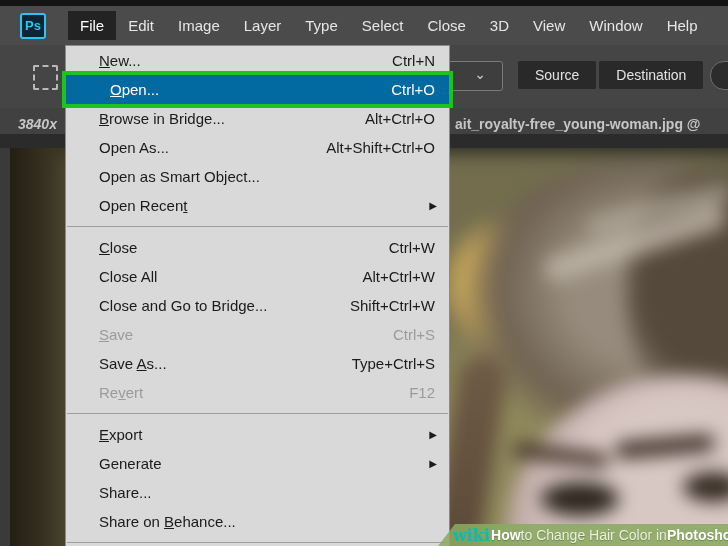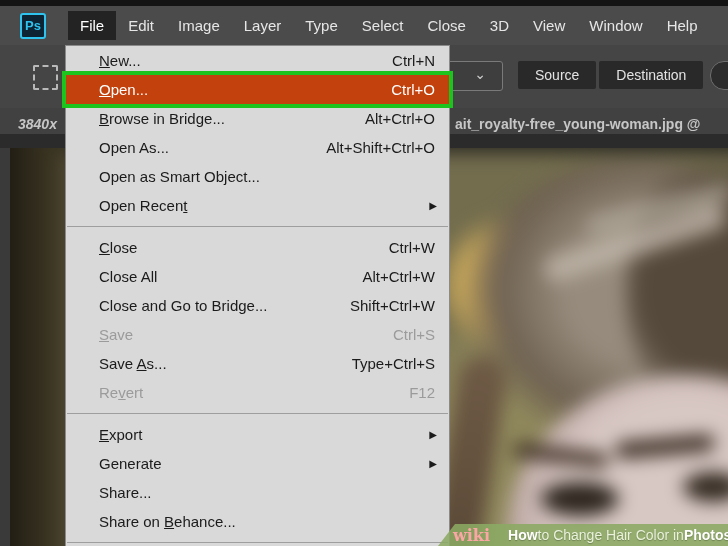--- a/index.html
+++ b/index.html
@@ -70,21 +70,21 @@
   .mrow.disabled { color:#9b9b9b; }
   .mrow.highlighted { background:#0d63c6; color:#ffffff; box-shadow:0 0 0 4px #1ec41e; z-index:5; }
   .msep { height:1px; background:#9e9e9e; margin:6px 1px; }
   u { text-decoration:underline; }
 
   
   .watermark { position:absolute; left:438px; right:0; top:524px; bottom:0; z-index:7;
        background:rgba(139,170,99,.88); clip-path:polygon(17px 0,100% 0,100% 100%,0 100%);
        display:flex; align-items:center; padding-left:15px; white-space:nowrap;
        font-size:14px; text-shadow:0 1px 1px rgba(0,0,0,.25); }
-  .wm-brand { font-family:"DejaVu Serif", serif; font-weight:bold; color:#fca5a5; font-size:16px; margin-right:18px;
+  .wm-brand { font-family:"DejaVu Serif", serif; font-weight:bold; color:#14b8a6; font-size:16px; margin-right:1px;
        text-shadow:none; }
   .wm-bold { font-weight:bold; color:#ffffff; }
   .wm-mid { color:#eaf2dc; }
 </style>
 </head>
 <body>
 
 <div class="screen">
 
   <div class="photo">
@@ -140,21 +140,21 @@
     <span class="tab-frag left">3840x</span>
     <span class="tab-frag right">ait_royalty-free_young-woman.jpg @</span>
   </div>
 
   <div class="menu-panel" id="file-menu-panel">
 
   <div class="mrow">
         <span class="lbl"><u>N</u>ew...</span>
         <span class="sc">Ctrl+N</span>
       </div>
-      <div class="mrow highlighted" style="background: #c2410c; box-shadow: rgb(30, 196, 30) 0px 0px 0px 4px;">
+      <div class="mrow highlighted" style="background: #0369a1; box-shadow: rgb(30, 196, 30) 0px 0px 0px 4px; padding-left: 11px;">
         <span class="lbl"><u>O</u>pen...</span>
         <span class="sc">Ctrl+O</span>
       </div>
       <div class="mrow">
         <span class="lbl"><u>B</u>rowse in Bridge...</span>
         <span class="sc">Alt+Ctrl+O</span>
       </div>
       <div class="mrow">
         <span class="lbl">Open As...</span>
         <span class="sc">Alt+Shift+Ctrl+O</span>

